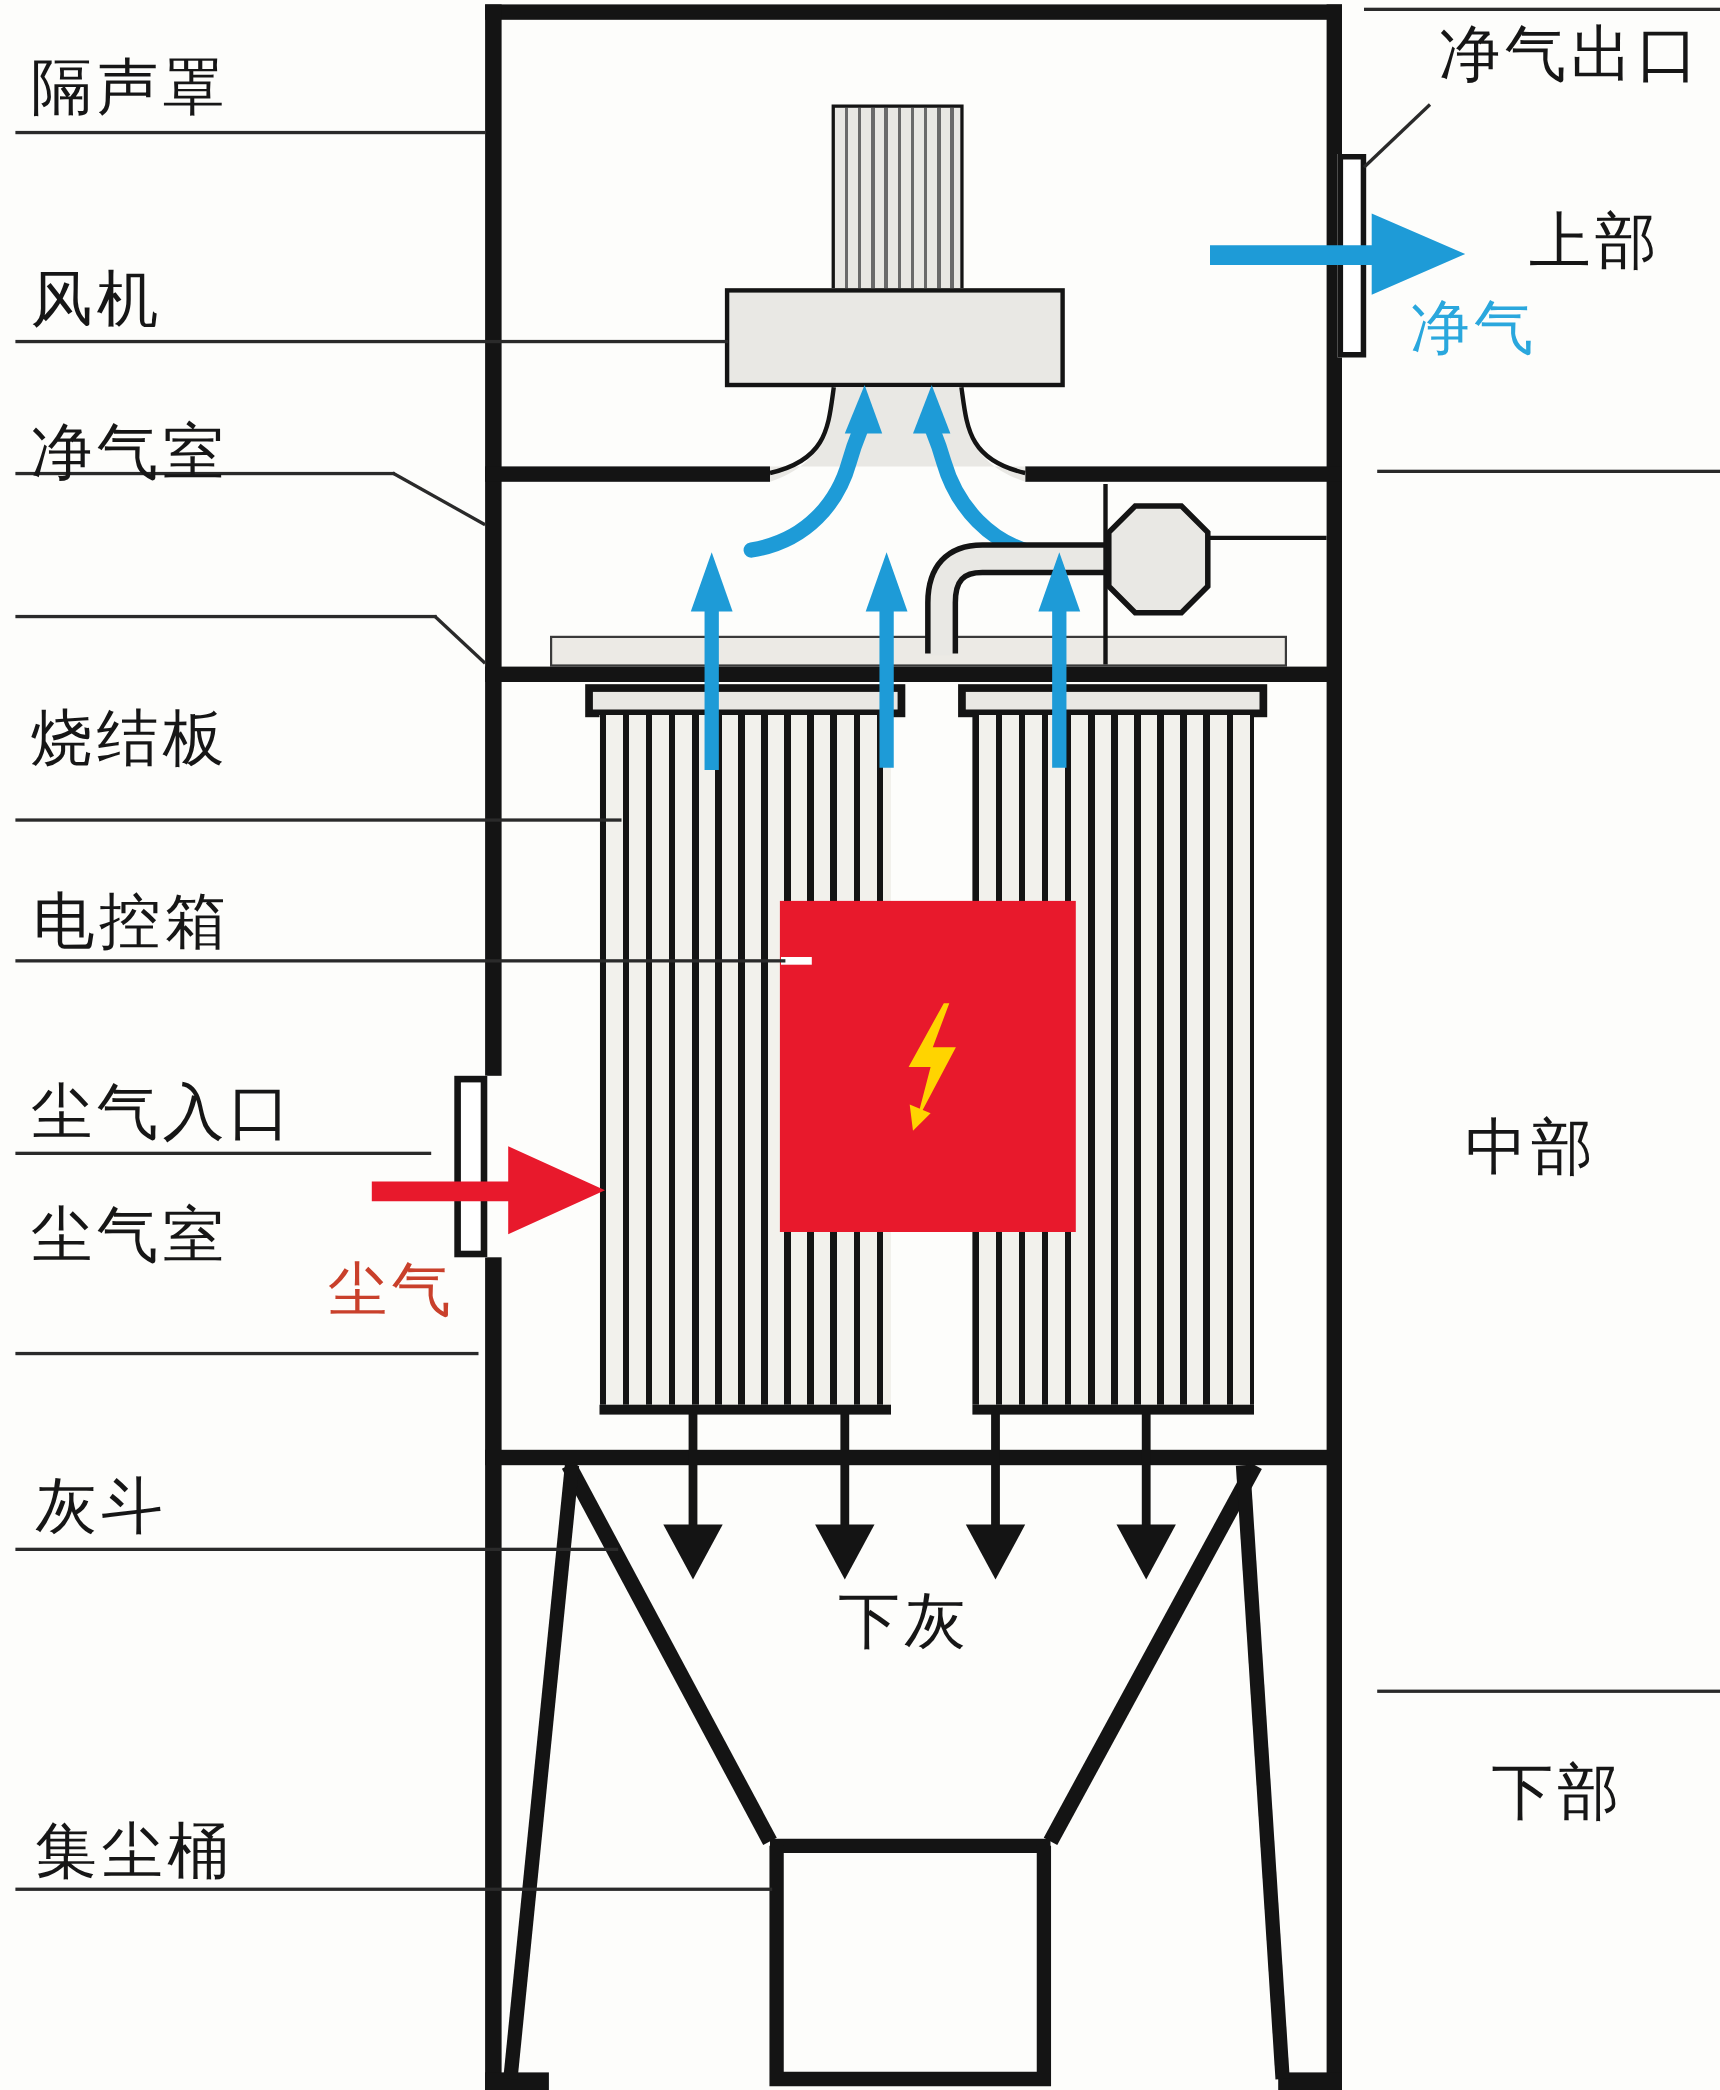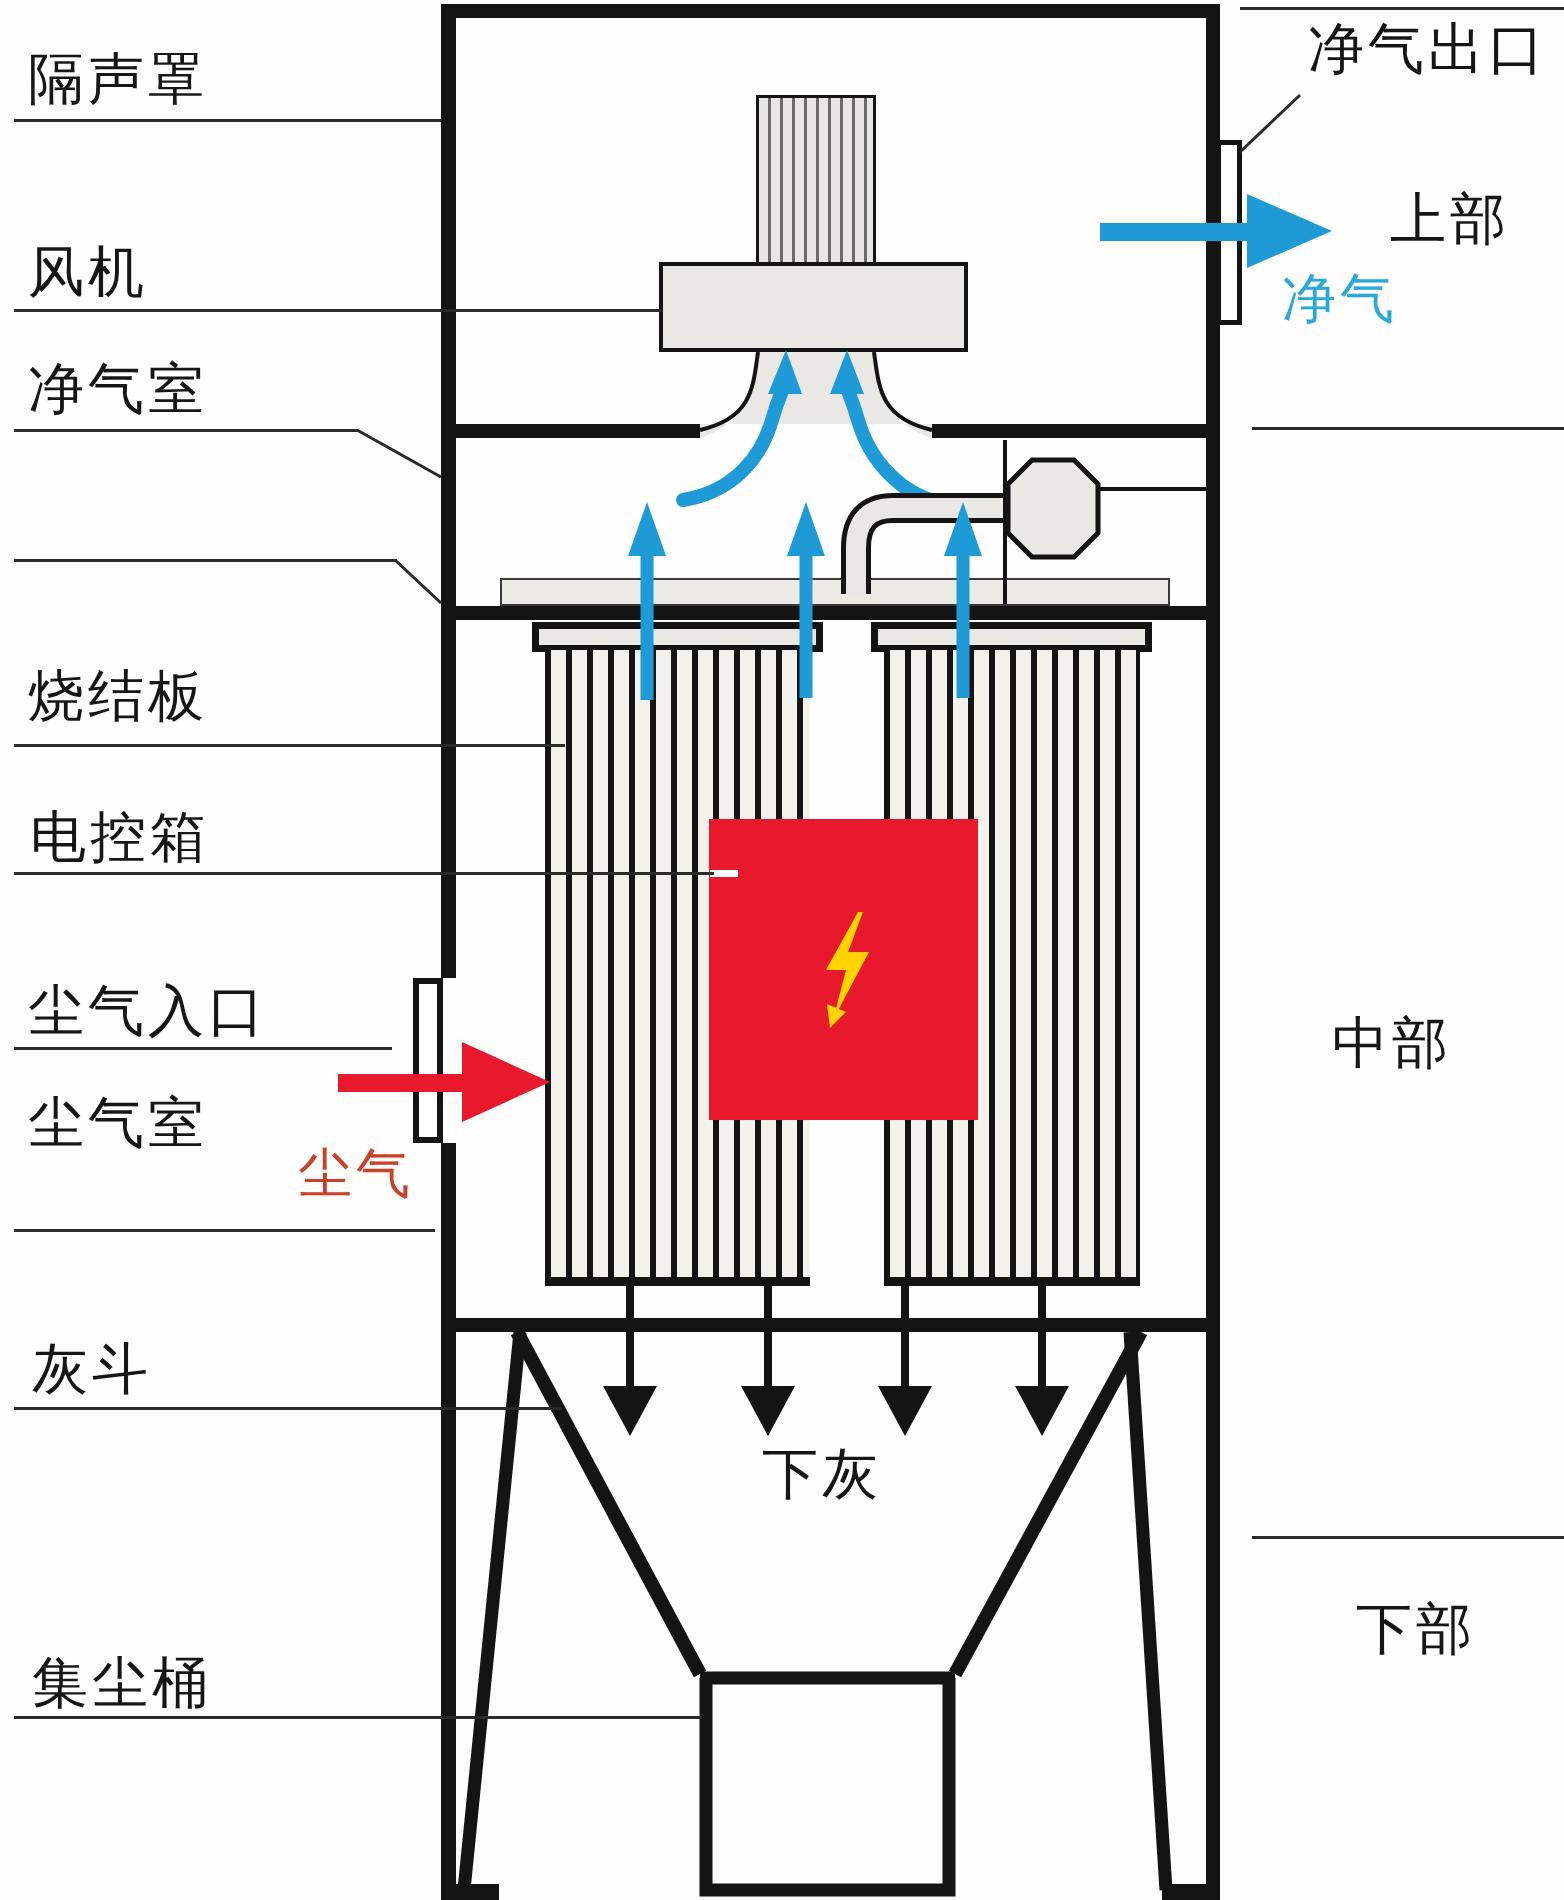--- a/index.html
+++ b/index.html
@@ -129,26 +129,26 @@
       <line x1="1300" y1="95" x2="1240" y2="152"></line>
     </g>
   </svg>
 
   <div class="abs lbl" style="left:28px;top:50px;">隔声罩</div>
   <div class="abs leader" style="left:14px;top:119px;width:427px;"></div>
 
   <div class="abs lbl" style="left:28px;top:243px;">风机</div>
   <div class="abs leader" style="left:14px;top:309px;width:648px;"></div>
 
-  <div class="abs lbl" style="left:28px;top:360px;">净气室</div>
+  <div class="abs lbl" style="left:28px;top:382px;">净气室</div>
   <div class="abs leader" style="left:14px;top:429px;width:345px;"></div>
 
   <div class="abs leader" style="left:14px;top:559px;width:383px;"></div>
 
-  <div class="abs lbl" style="left:28px;top:667px;">烧结板</div>
+  <div class="abs lbl" style="left:28px;top:642px;">烧结板</div>
   <div class="abs leader" style="left:14px;top:744px;width:551px;"></div>
 
   <div class="abs lbl" style="left:30px;top:808px;">电控箱</div>
   <div class="abs leader" style="left:14px;top:872px;width:700px;"></div>
 
   <div class="abs lbl" style="left:28px;top:982px;">尘气入口</div>
   <div class="abs leader" style="left:14px;top:1047px;width:378px;"></div>
 
   <div class="abs lbl" style="left:28px;top:1094px;">尘气室</div>
   <div class="abs leader" style="left:14px;top:1229px;width:421px;"></div>

